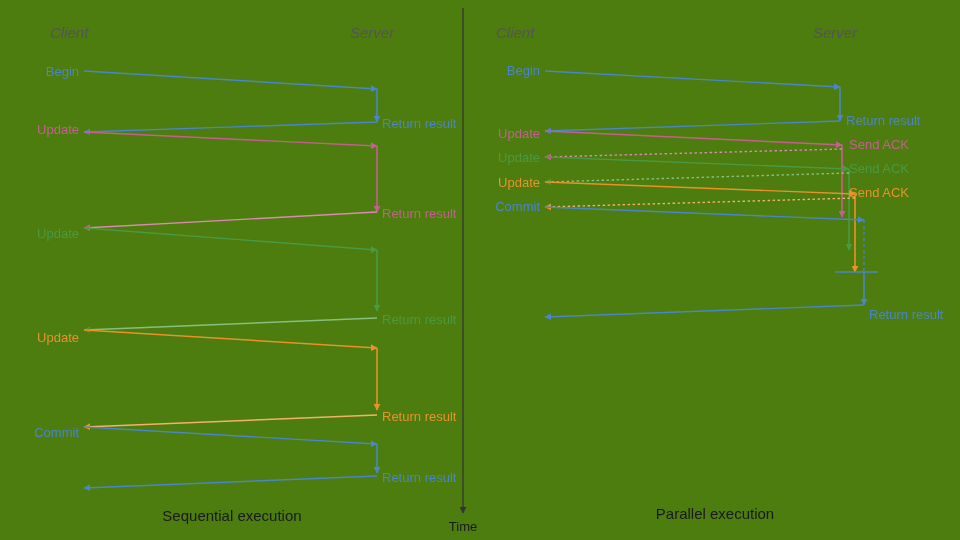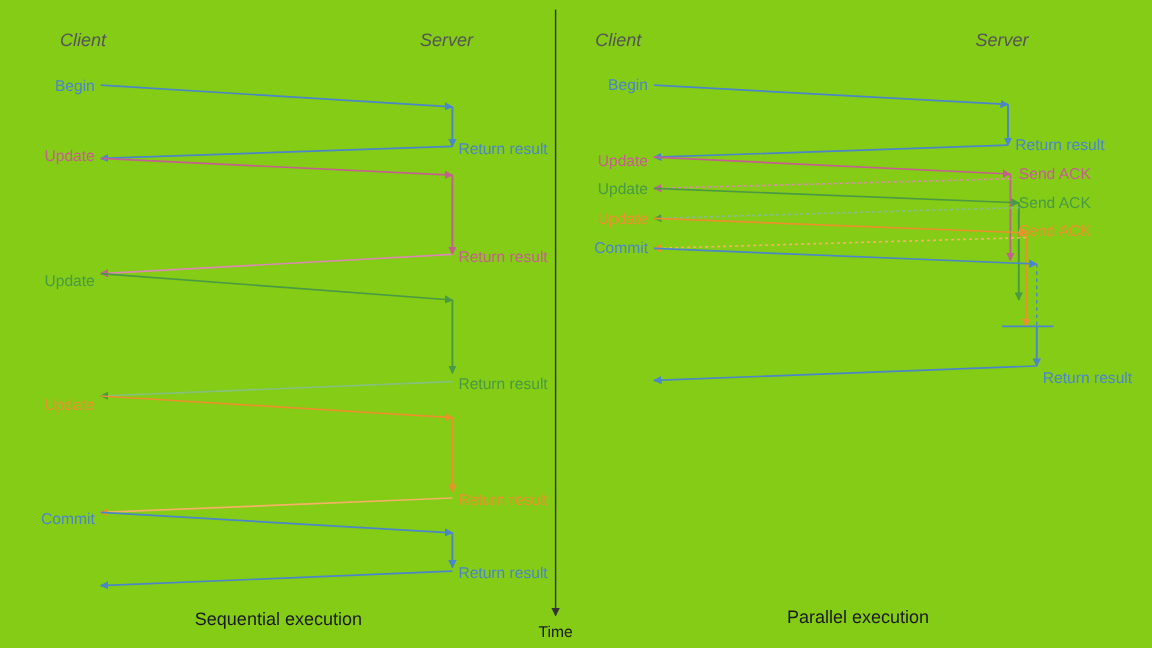--- a/index.html
+++ b/index.html
@@ -4,21 +4,21 @@
 <style>
   html, body {
     margin: 0;
     padding: 0;
     background: #ffffff;
   }
   #page {
     position: relative;
     width: 960px;
     height: 540px;
-    background: #84cc16;
+    background: #4d7c0f;
     font-family: "Liberation Sans", sans-serif;
     overflow: hidden;
   }
   svg.diagram {
     position: absolute;
     top: 0;
     left: 0;
     width: 960px;
     height: 540px;
   }

